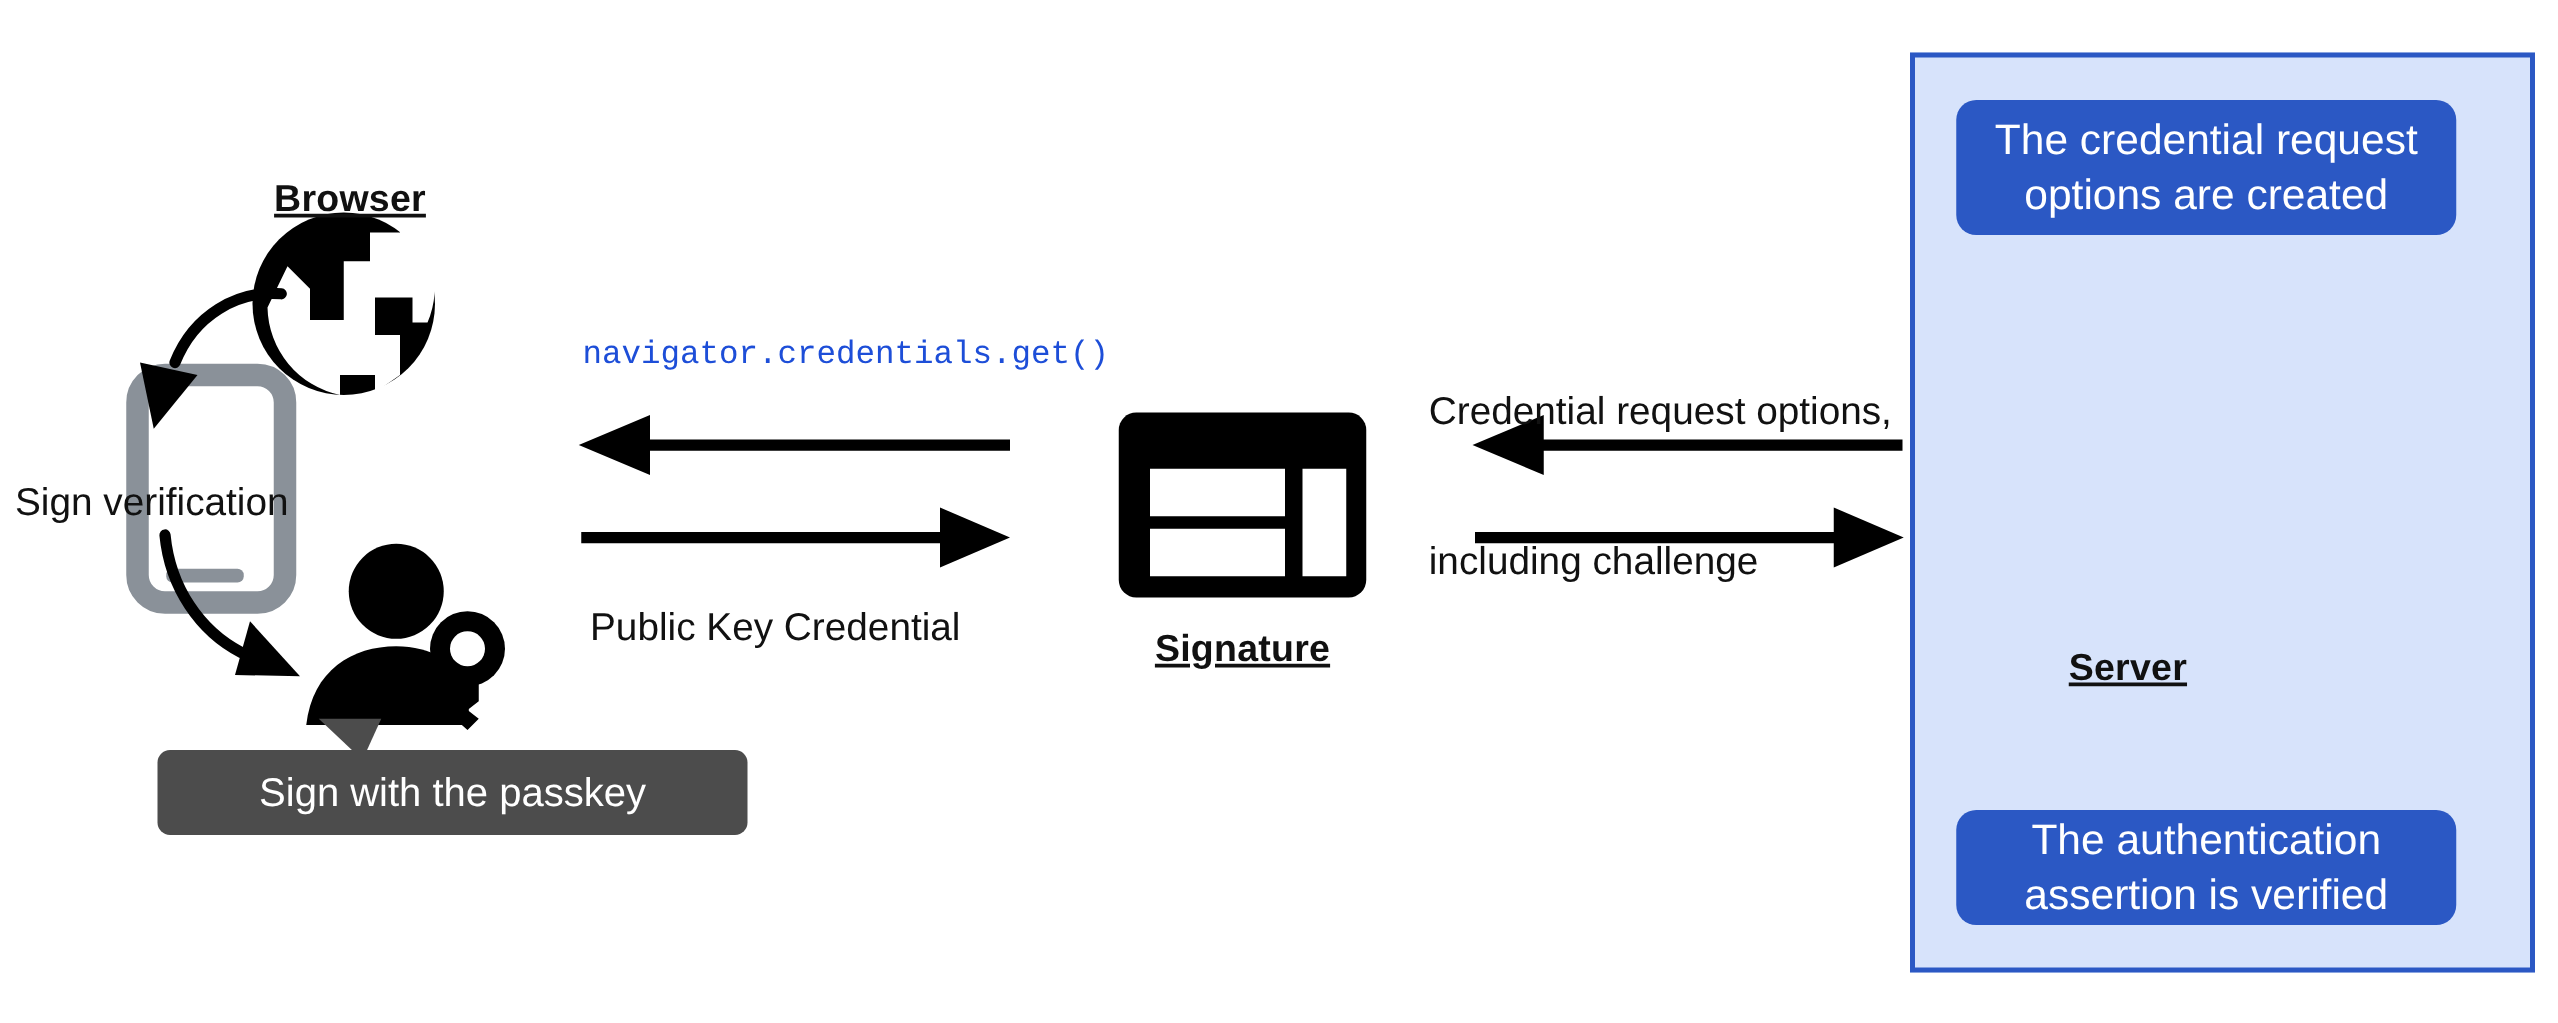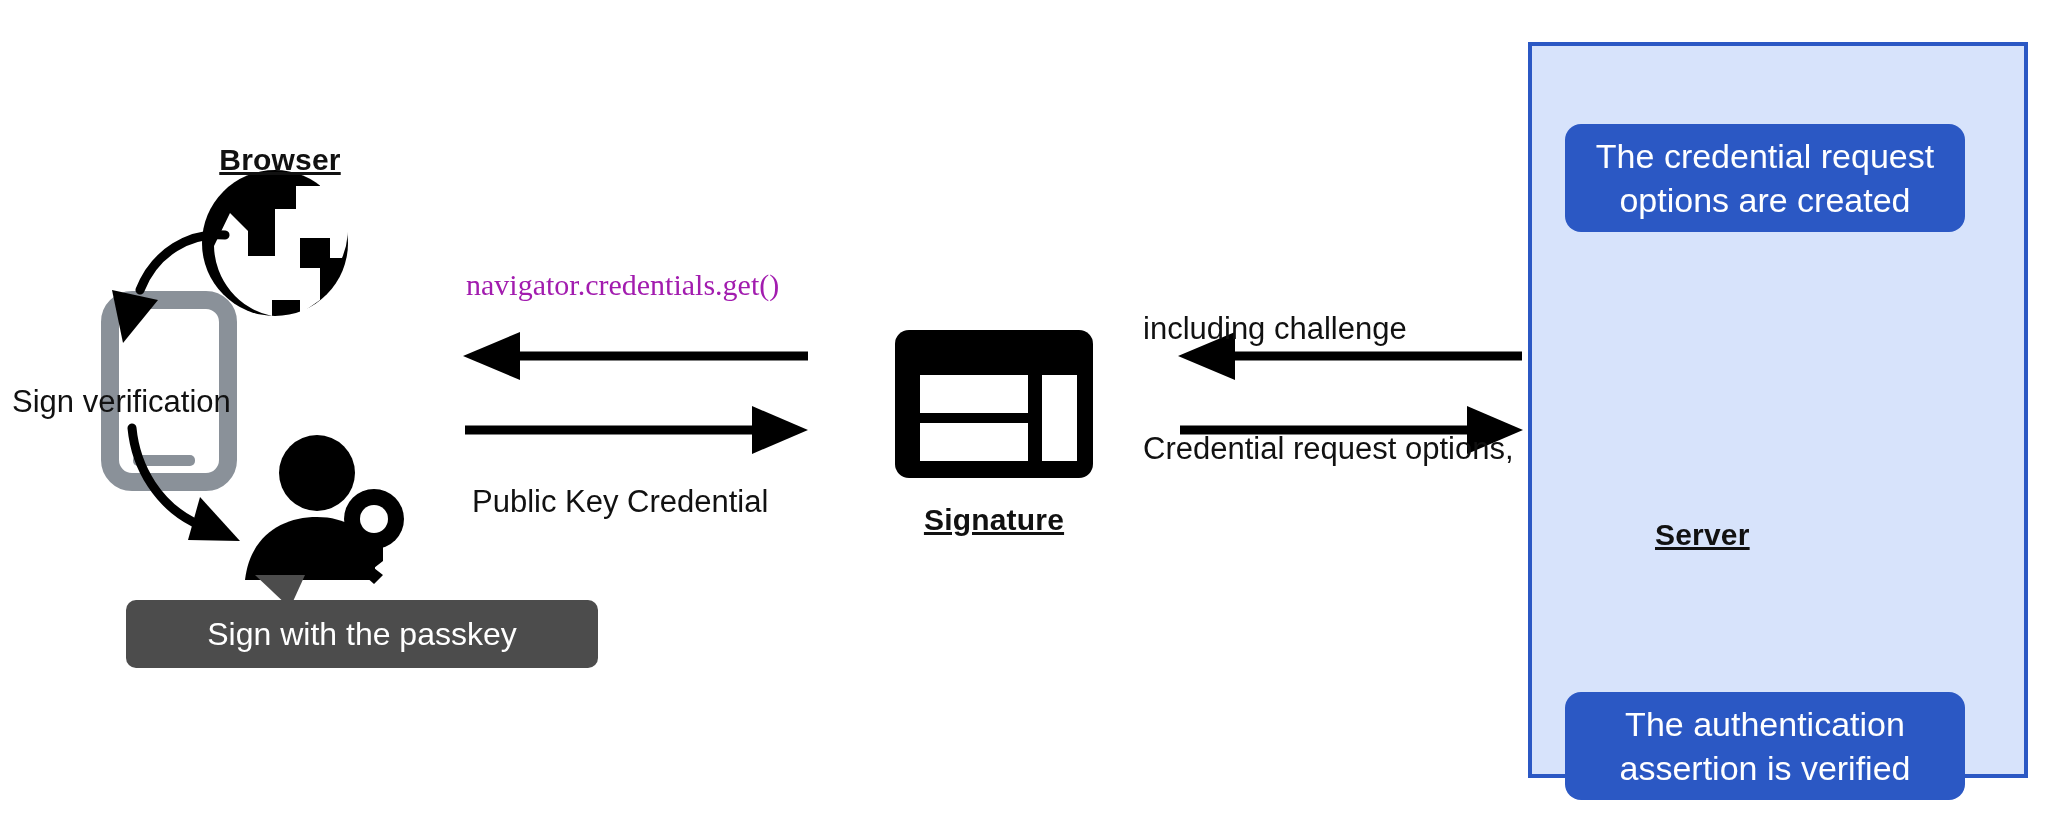--- a/index.html
+++ b/index.html
@@ -28,23 +28,23 @@
     font-weight: bold;
     font-size: 30px;
     letter-spacing: 0.2px;
     text-decoration: underline;
   }
   .label-reg {
     font-weight: normal;
     font-size: 31px;
   }
   .mono {
-    font-family: Liberation Serif, serif;
-    font-size: 30px;
-    color: #a21caf;
+    font-family: Liberation Mono, monospace;
+    font-size: 26px;
+    color: #1d4ed8;
     white-space: pre;
   }
   .tooltip-dark {
     background: #4c4c4c;
     border-radius: 10px;
     color: #ffffff;
     font-size: 32px;
     font-family: "Liberation Sans", sans-serif;
     display: flex;
     align-items: center;
@@ -56,21 +56,20 @@
     background: #2b58c4;
     border-radius: 16px;
     color: #ffffff;
     font-size: 34px;
     font-family: "Liberation Sans", sans-serif;
     display: flex;
     align-items: center;
     justify-content: center;
     text-align: center;
     line-height: 1.3;
-    margin-top: 44px;
   }
   .server-panel {
     background: #d7e3fb;
     border: 4px solid #2b58c4;
     box-sizing: border-box;
   }
   .svg-layer {
     position: absolute;
     left: 0; top: 0;
     width: 2046px;
@@ -162,38 +161,38 @@
 
   <div class="abs callout" style="left:1565px; top:80px; width:400px; height:108px;">
     <div>
       <div>The credential request</div>
       <div>options are created</div>
     </div>
   </div>
 
   <div class="abs txt label-bold" style="left:1655px; top:515px; width:180px; text-align:left;">Server</div>
 
-  <div class="abs callout" style="left:1565px; top:648px; width:400px; height:108px;">
+  <div class="abs callout" style="left:1565px; top:648px; width:400px; height:92px;">
     <div>
       <div>The authentication</div>
       <div>assertion is verified</div>
     </div>
   </div>
 
   <div class="abs txt label-bold" style="left:205px; top:140px; width:150px; text-align:center;">Browser</div>
 
   <div class="abs txt label-reg" style="left:12px; top:382px;">Sign verification</div>
 
   <div class="abs tooltip-dark" style="left:126px; top:600px; width:472px; height:68px;">Sign with the passkey</div>
 
   <div class="abs mono" style="left:466px; top:268px;">navigator.credentials.get()</div>
 
   <div class="abs txt label-reg" style="left:472px; top:482px;">Public Key Credential</div>
 
   <div class="abs txt label-bold" style="left:895px; top:500px; width:198px; text-align:center;">Signature</div>
 
   <div class="abs txt label-reg" style="left:1143px; top:228px;">
+    <div>Credential request options,</div>
     <div>including challenge</div>
-    <div>Credential request options,</div>
   </div>
 
 
 </div>
 
 </body></html>

